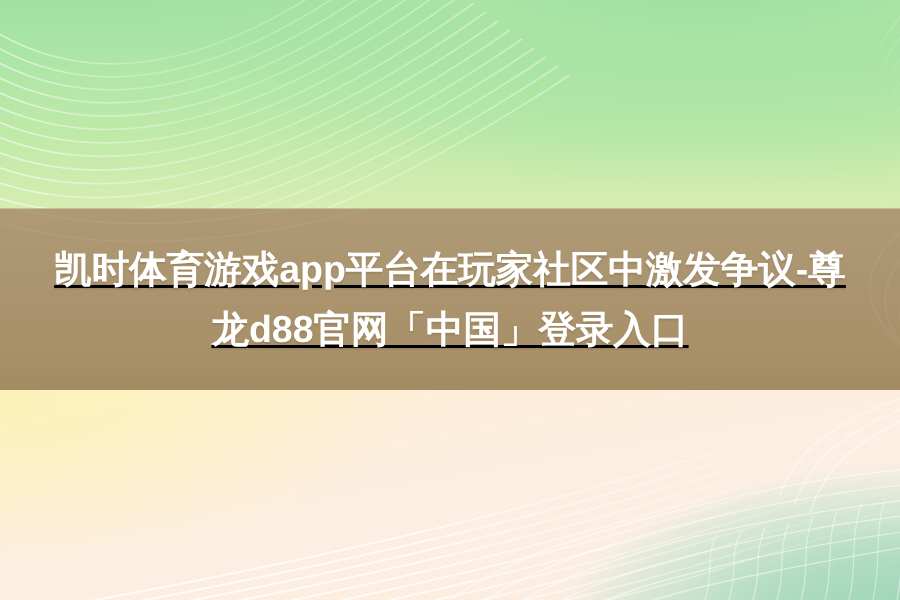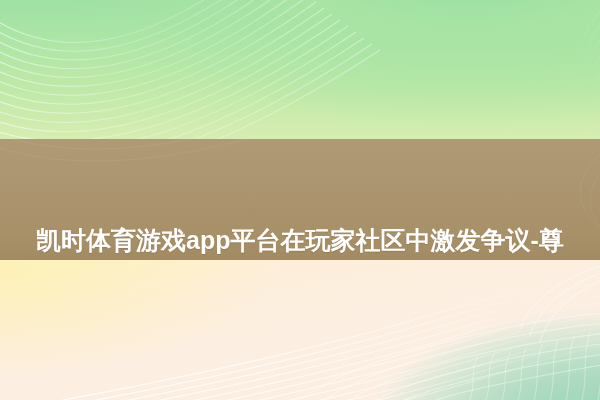--- a/index.html
+++ b/index.html
@@ -76,23 +76,24 @@
   }
   .arcs svg { display: block; width: 600px; height: 400px; }
 
   
   .band {
     position: absolute;
     left: 0;
     width: 600px;
     background: linear-gradient(180deg, #b09a76 0%, #ab9570 38%, #a89068 78%, #a28a62 100%);
     display: flex;
-    align-items: flex-end;
+    align-items: center;
     justify-content: center;
     overflow: hidden;
+    text-decoration: underline;
   }
   .band-arcs {
     position: absolute;
     inset: 0;
     pointer-events: none;
     opacity: 0.5;
   }
   .band-title {
     position: relative;
     z-index: 3;
@@ -237,16 +238,17 @@
           <path d="M 668 -10 Q 512 58 668 140"></path>
           <path d="M 676 0   Q 524 66 676 150"></path>
           <path d="M 684 10  Q 536 74 684 160"></path>
           <path d="M -60 -30 Q 70 50 300 -30"></path>
           <path d="M -60 -16 Q 74 62 312 -20"></path>
         </g>
       </svg>
     </div>
     <div class="band-title">
       <span class="line">凯时体育游戏app平台在玩家社区中激发争议-尊</span>
+      <span class="line">龙d88官网「中国」登录入口</span>
     </div>
   </div>
 
 </div>
 
 </body></html>

